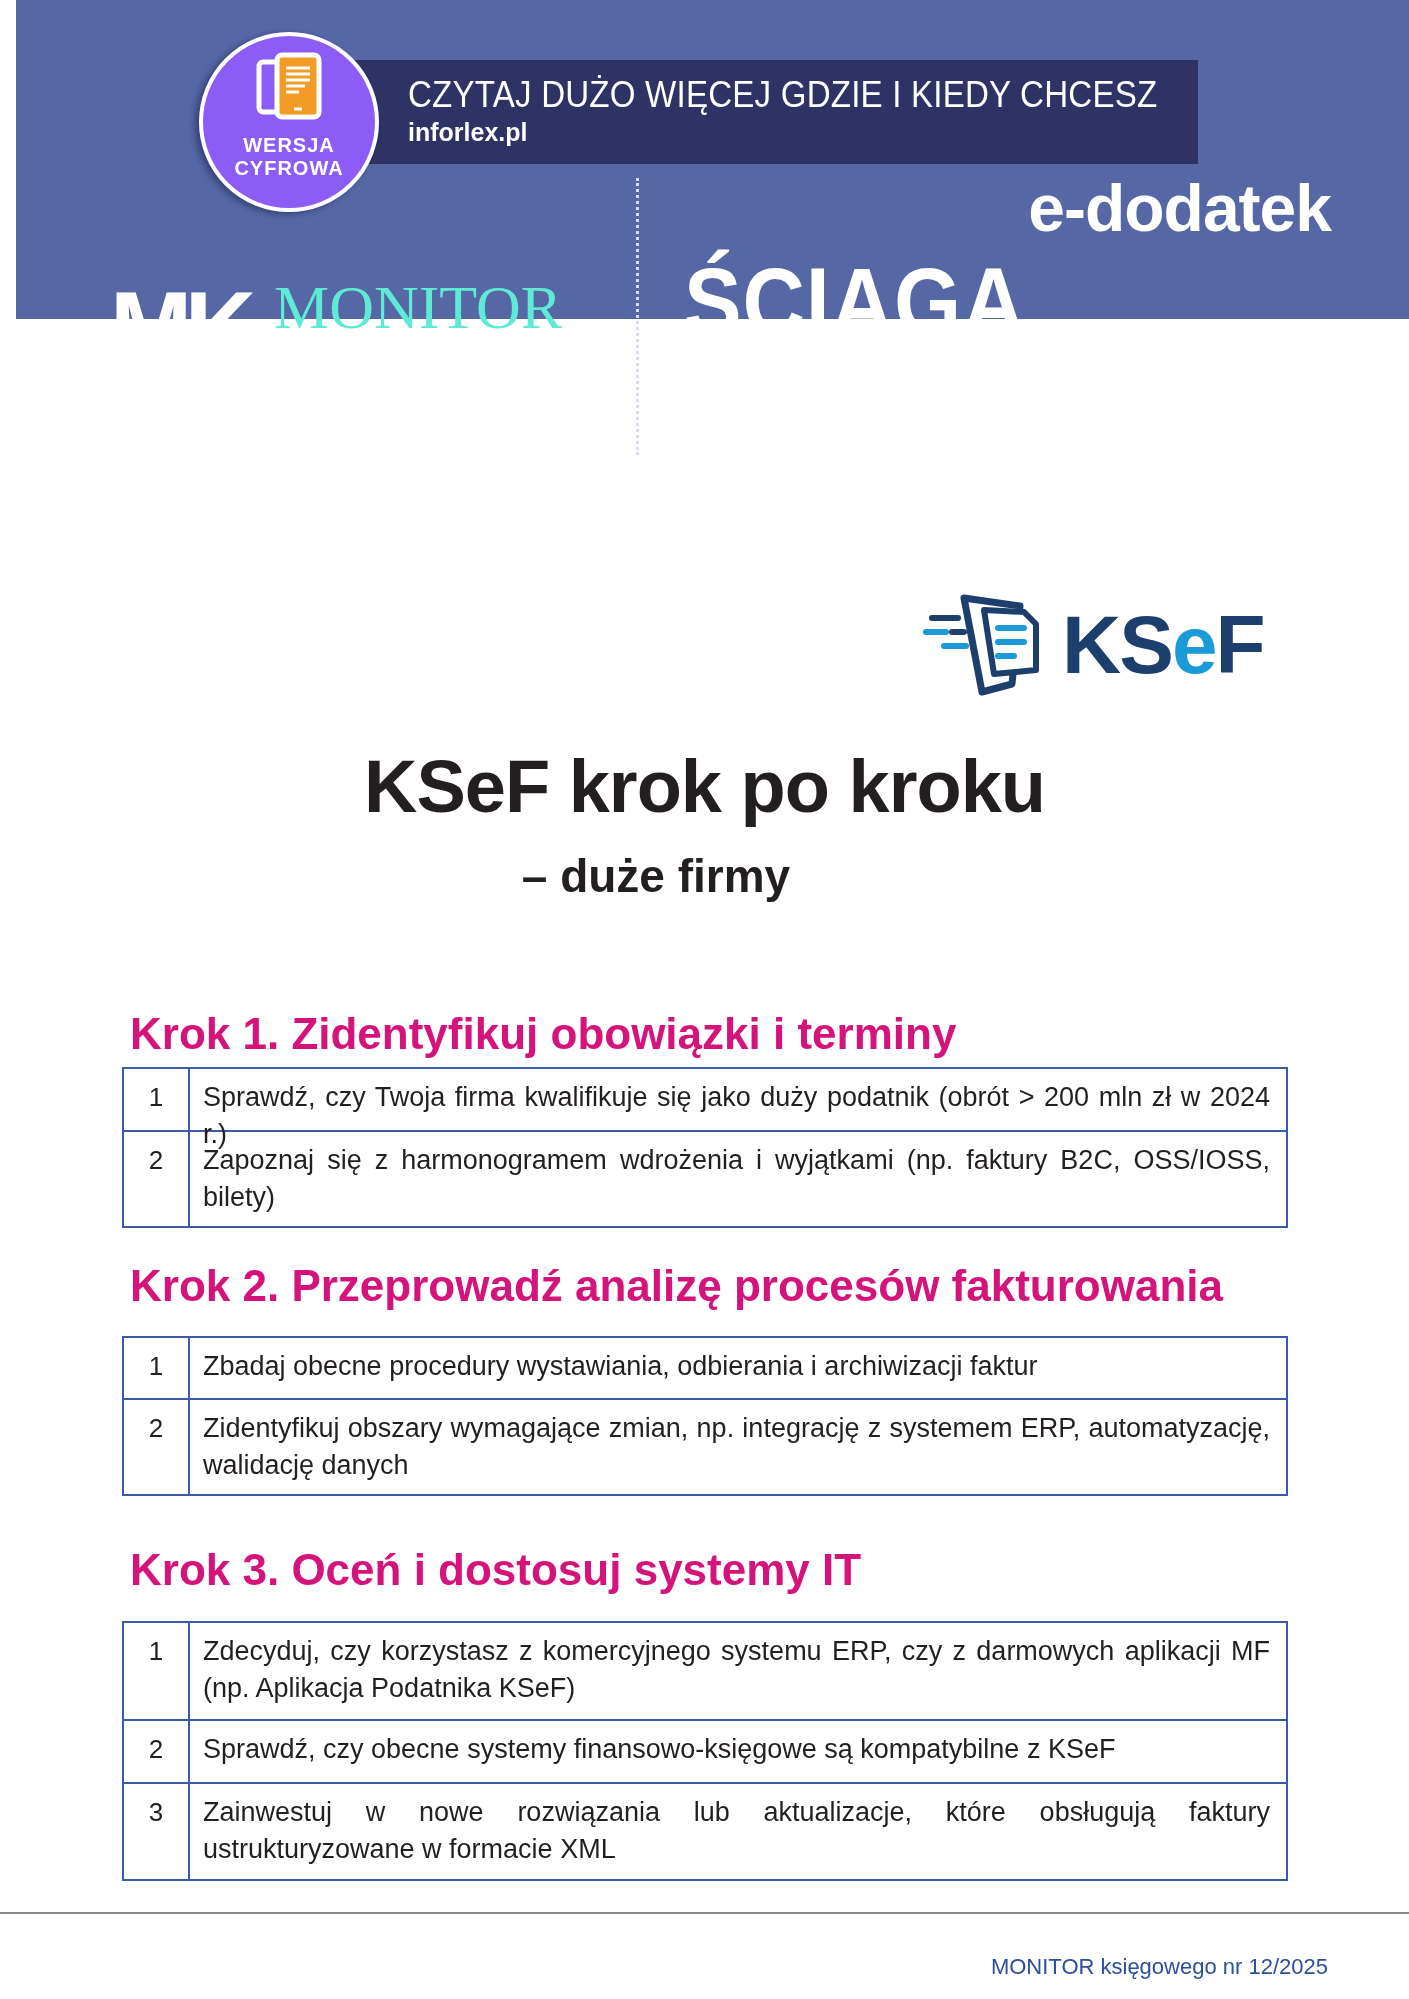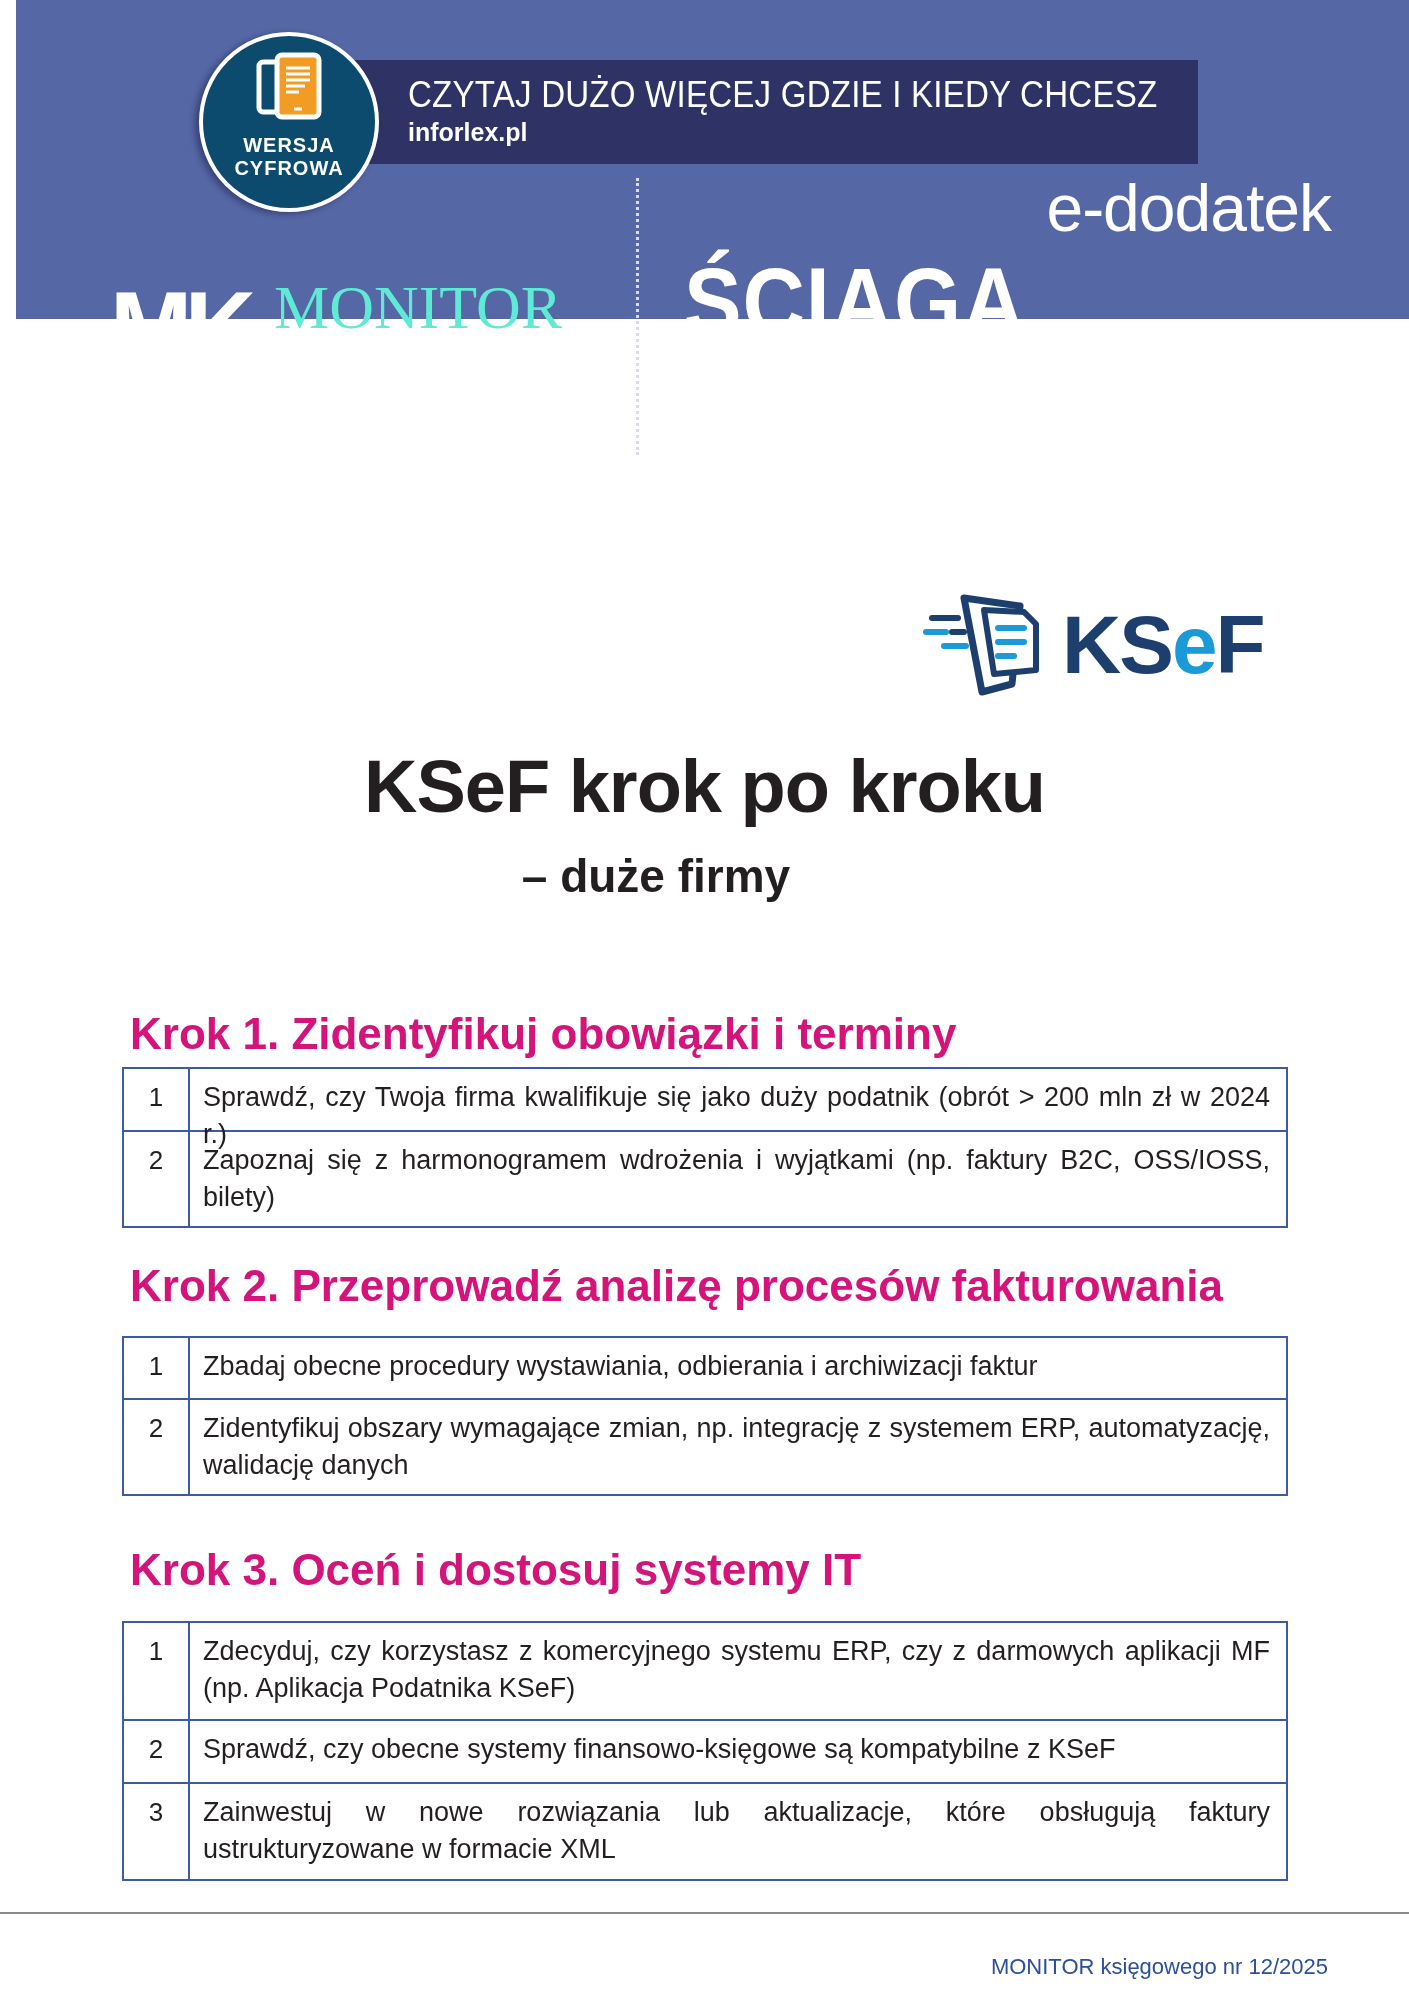--- a/index.html
+++ b/index.html
@@ -26,21 +26,21 @@
     font-family: "Liberation Sans", sans-serif; white-space: nowrap;
     transform: scaleX(0.92); transform-origin: left top;
   }
   .banner-url {
     position: absolute; left: 392px; top: 118px;
     color: #ffffff; font-size: 25px; font-weight: bold;
     font-family: "Liberation Sans", sans-serif;
   }
   .badge {
     position: absolute; left: 183px; top: 32px; width: 180px; height: 180px;
-    border-radius: 50%; background: #0c4a6e;
+    border-radius: 50%; background: #8b5cf6;
     border: 4px solid #ffffff; box-sizing: border-box;
     box-shadow: -4px 2px 6px rgba(20,20,60,0.45);
   }
   .badge-text {
     position: absolute; left: 0; width: 100%; text-align: center;
     color: #ffffff; font-weight: bold; font-size: 20px; line-height: 23px;
     letter-spacing: 1px;
   }
   .divider-dotted {
     position: absolute; left: 620px; top: 178px; width: 0; height: 277px;
@@ -57,21 +57,21 @@
     color: #5eead4; font-size: 62px; line-height: 66px;
     font-family: "Liberation Serif", serif;
   }
   .mk-ksiegowego {
     position: absolute; left: 258px; top: 334px;
     color: #ffffff; font-size: 44px; line-height: 50px;
     font-family: "Liberation Serif", serif;
   }
   .edodatek {
     position: absolute; right: 94px; top: 168px;
-    color: #ffffff; font-size: 66px; font-weight: normal; line-height: 80px;
+    color: #ffffff; font-size: 66px; font-weight: bold; line-height: 80px;
     letter-spacing: -1px;
   }
   .sciaga {
     position: absolute; left: 668px; top: 258px;
     color: #ffffff; font-size: 96px; font-weight: bold; line-height: 88px;
     letter-spacing: 1px; transform: scaleX(0.9); transform-origin: left top;
   }
 
   
   .ksef-logo { position: absolute; left: 912px; top: 588px; width: 360px; height: 110px; }

